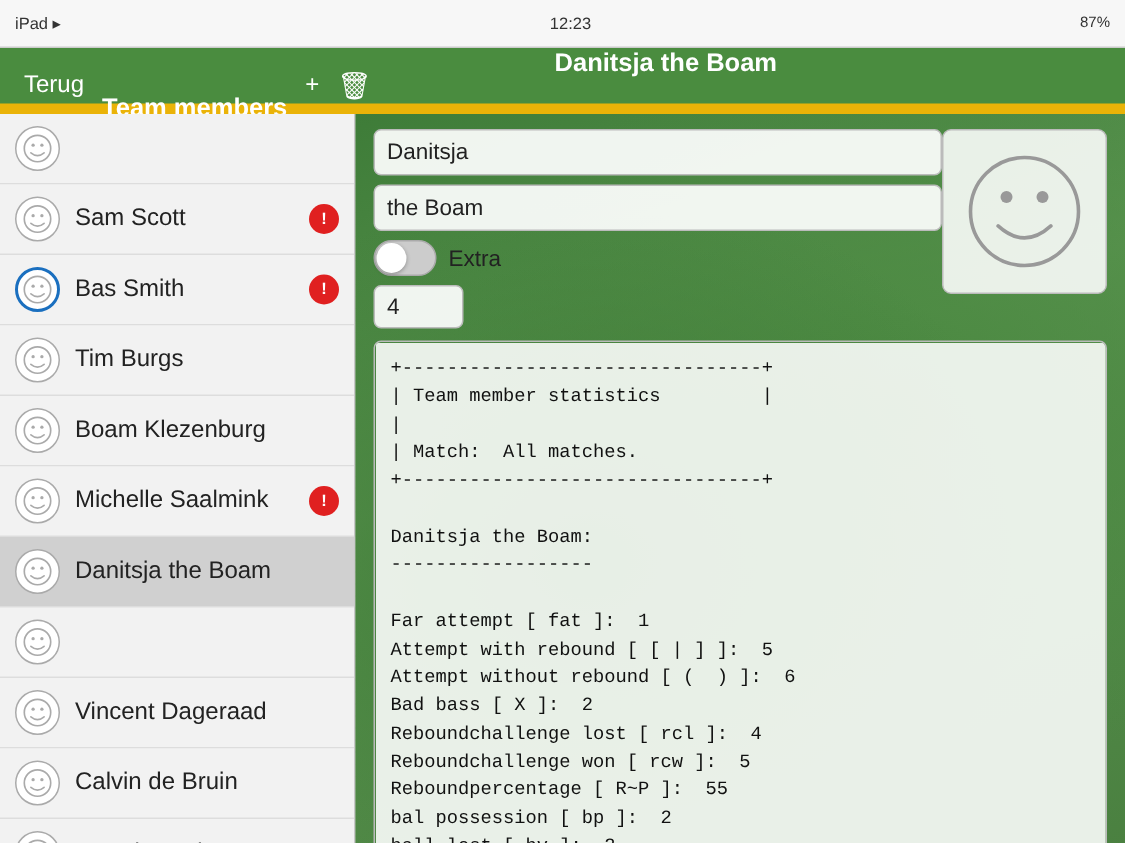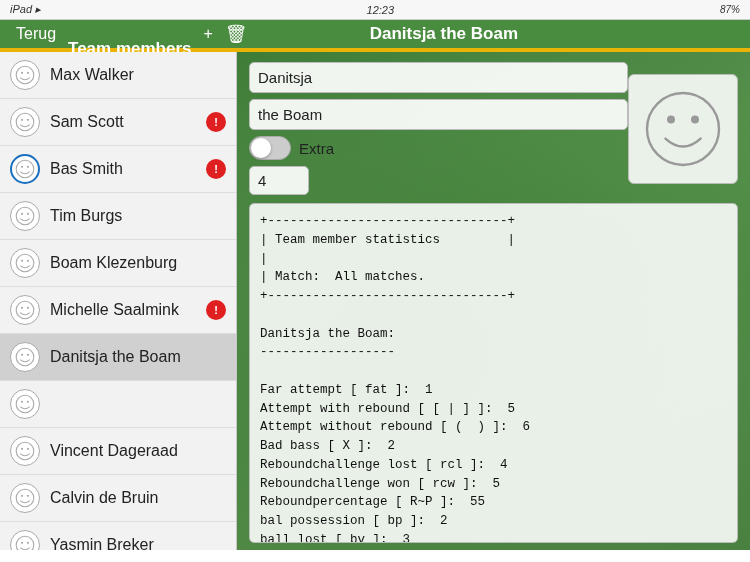--- a/index.html
+++ b/index.html
@@ -1,42 +1,41 @@
 <!DOCTYPE html>
 <html><head>
   <meta charset="utf-8">
   <style>
     * { box-sizing: border-box; margin: 0; padding: 0; }
     body { width: 750px; height: 562px; font-family: -apple-system, 'Helvetica Neue', Arial, sans-serif; overflow: hidden; background: #fff; }
 
     
     .status-bar {
       background: #f7f7f7;
-      height: 20px;
+      height: 32px;
       display: flex;
       align-items: center;
       justify-content: space-between;
       padding: 0 10px;
       font-size: 11px;
       color: #333;
       border-bottom: 1px solid #ccc;
-      font-style: italic;
     }
     .status-left { display: flex; align-items: center; gap: 6px; }
     .status-right { display: flex; align-items: center; gap: 4px; font-size: 10px; }
 
     
     .nav-bar {
       background: #4a8c3f;
-      height: 32px;
-      display: flex;
-      align-items: center;
+      height: 44px;
+      display: flex;
+      align-items: flex-start;
       justify-content: space-between;
       padding: 0 10px;
-      border-bottom: 4px solid #eab308;
+      border-bottom: 7px solid #eab308;
     }
     .nav-left { display: flex; align-items: center; gap: 6px; }
     .nav-title { color: #fff; font-size: 17px; font-weight: 600; text-align: center; flex: 1; }
     .nav-btn { color: #fff; font-size: 16px; background: none; border: none; cursor: pointer; padding: 4px 6px; }
     .nav-icon-btn { color: #fff; font-size: 18px; background: none; border: none; cursor: pointer; }
 
     
     .main-layout { display: flex; height: calc(562px - 20px - 44px); }
 
     
@@ -113,21 +112,21 @@
 
     .right-content {
       position: relative; z-index: 1;
       padding: 10px 12px;
       display: flex;
       flex-direction: column;
       gap: 8px;
     }
 
     
-    .top-row { display: flex; align-items: center; }
+    .top-row { display: flex; align-items: flex-start; }
     .inputs-col { flex: 1; display: flex; flex-direction: column; gap: 6px; }
     .text-input {
       background: rgba(255,255,255,0.92);
       border: 1px solid #bbb;
       border-radius: 5px;
       padding: 6px 8px;
       font-size: 15px;
       color: #222;
       width: 100%;
       outline: none;
@@ -218,21 +217,20 @@
   <div class="sidebar" id="sidebar-list">
       <div class="list-item">
         <div class="avatar">
           <svg viewBox="0 0 30 30" width="22" height="22">
             <circle cx="15" cy="15" r="12" fill="none" stroke="#aaa" stroke-width="1.5"></circle>
             <circle cx="11" cy="12" r="1.5" fill="#aaa"></circle>
             <circle cx="19" cy="12" r="1.5" fill="#aaa"></circle>
             <path d="M 9 19 Q 15 24 21 19" fill="none" stroke="#aaa" stroke-width="1.5" stroke-linecap="round"></path>
           </svg>
         </div>
-        <span class="item-name">Max Walker</span>
       </div>
       <div class="list-item">
         <div class="avatar">
           <svg viewBox="0 0 30 30" width="22" height="22">
             <circle cx="15" cy="15" r="12" fill="none" stroke="#aaa" stroke-width="1.5"></circle>
             <circle cx="11" cy="12" r="1.5" fill="#aaa"></circle>
             <circle cx="19" cy="12" r="1.5" fill="#aaa"></circle>
             <path d="M 9 19 Q 15 24 21 19" fill="none" stroke="#aaa" stroke-width="1.5" stroke-linecap="round"></path>
           </svg>
         </div>

